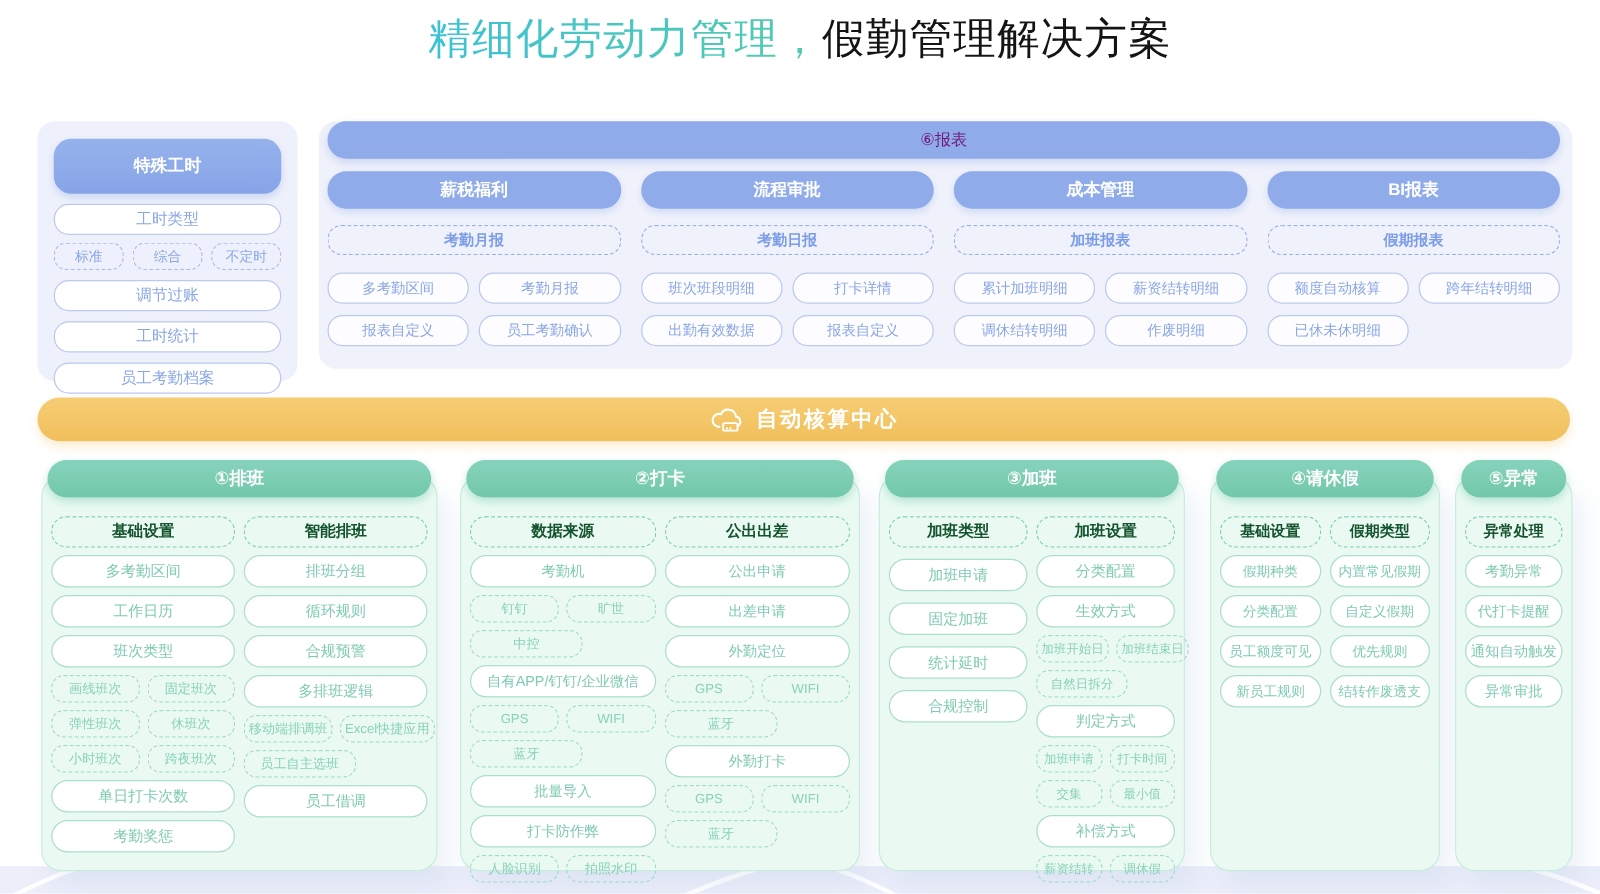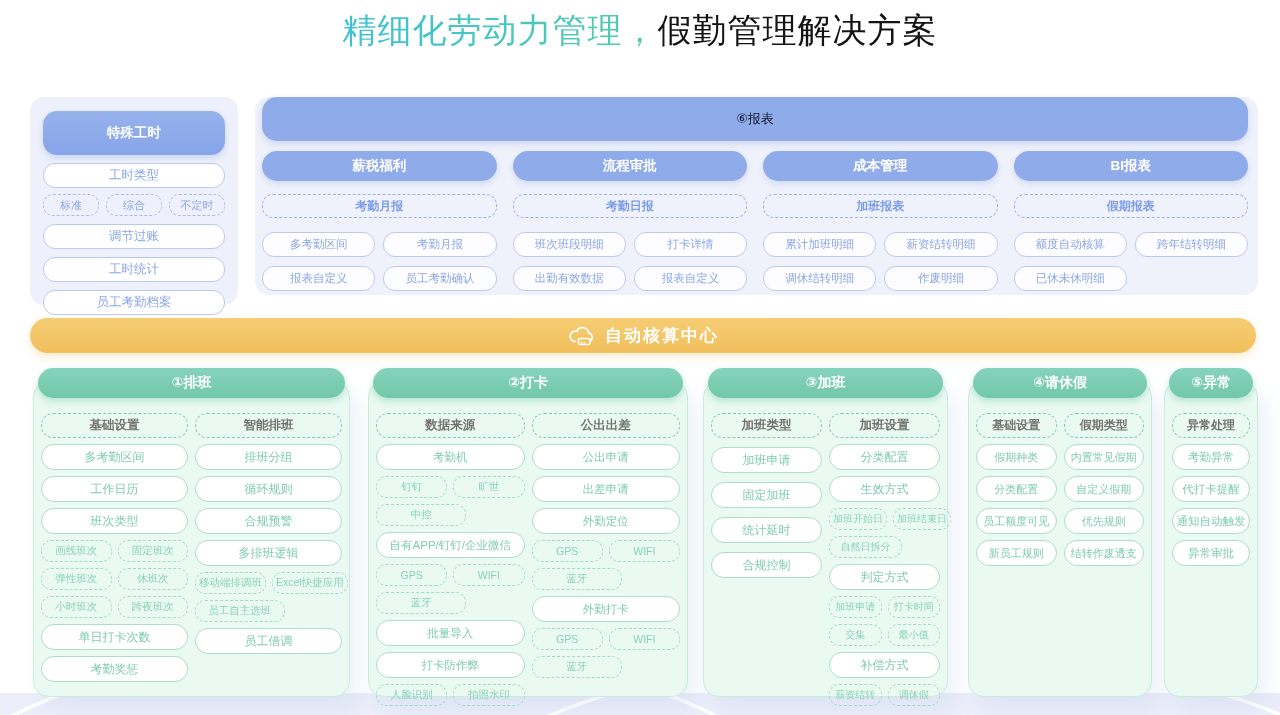--- a/index.html
+++ b/index.html
@@ -24,21 +24,21 @@
     font-size:13.5px;font-weight:bold;display:flex;align-items:center;justify-content:center;
     box-shadow:0 3px 6px rgba(134,164,232,.35);}
   .sb-pill{height:23px;margin-top:8px;border-radius:12px;background:#fff;border:1px solid #bcc9ee;color:#8aa6e6;
     font-size:12.5px;display:flex;align-items:center;justify-content:center;}
   .sb-dash-row{display:flex;gap:7px;margin-top:6px;}
   .sb-dash{flex:1;height:20px;border-radius:10px;border:1px dashed #a9bce9;color:#8aa6e6;font-size:11px;
     display:flex;align-items:center;justify-content:center;}
   
   .report{position:absolute;left:255px;top:97px;width:1003px;height:198px;background:#f0f2fb;border-radius:14px;
     box-sizing:border-box;padding:0 10px 0 7px;z-index:1;}
-  .report-header{height:44px;border-radius:15px;background:#8fabea;color:#0f172a;font-size:13px;
+  .report-header{height:30px;border-radius:15px;background:#8fabea;color:#701a75;font-size:13px;
     display:flex;align-items:center;justify-content:center;box-shadow:0 3px 7px rgba(134,164,232,.35);}
   #report-grid{display:flex;gap:16px;margin-top:10px;}
   .report-sec{flex:1;min-width:0;}
   .sec-header{height:30px;border-radius:15px;background:#8fabea;color:#fff;font-size:13.5px;font-weight:bold;
     display:flex;align-items:center;justify-content:center;box-shadow:0 3px 6px rgba(134,164,232,.3);}
   .sec-badge{margin-top:13px;height:22px;border-radius:11px;border:1px dashed #9db2e8;color:#7b9ce8;
     font-size:12px;font-weight:bold;display:flex;align-items:center;justify-content:center;}
   .sec-items{margin-top:14px;display:grid;grid-template-columns:1fr 1fr;gap:9px 8px;}
   .sec-item{height:23px;border-radius:12px;background:#fdfdff;border:1px solid #bcc9ee;color:#8aa6e6;
     font-size:11.5px;display:flex;align-items:center;justify-content:center;white-space:nowrap;padding:0 2px;}
@@ -51,21 +51,21 @@
   #m1{left:33px;width:317px;} #m2{left:368px;width:320px;} #m3{left:703px;width:245px;}
   #m4{left:968px;width:184px;} #m5{left:1164px;width:94px;}
   .module-body{position:absolute;top:13px;left:0;right:0;bottom:0;background:#eafaf3;border:1px solid #c9ecdc;
     border-radius:16px;box-shadow:10px 12px 20px rgba(150,180,215,.16);}
   .module-header{position:relative;z-index:2;margin:0 5px;height:30px;border-radius:15px;
     background:linear-gradient(180deg,#86d3bb,#72c7aa);color:#fff;font-size:14px;font-weight:bold;
     display:flex;align-items:center;justify-content:center;box-shadow:0 3px 7px rgba(114,199,170,.45);}
   .module-cols{position:absolute;z-index:1;top:45px;left:8px;right:8px;bottom:8px;display:flex;gap:7px;}
   .module-col{flex:1;min-width:0;display:flex;flex-direction:column;gap:6px;}
   #m3 .module-col:first-child{gap:9px;}
-  .p-section{height:23px;border:1px dashed #7ccdb2;border-radius:12px;color:#737373;font-weight:bold;font-size:12.5px;
+  .p-section{height:23px;border:1px dashed #7ccdb2;border-radius:12px;color:#14532d;font-weight:bold;font-size:12.5px;
     display:flex;align-items:center;justify-content:center;white-space:nowrap;flex:0 0 auto;}
   .p-solid{height:24px;background:#fff;border:1px solid #abdfca;border-radius:13px;color:#7fcbb1;font-size:12px;
     display:flex;align-items:center;justify-content:center;white-space:nowrap;padding:0 2px;flex:0 0 auto;}
   .dash-row{display:flex;gap:6px;flex:0 0 auto;}
   .p-dash{flex:1;height:20px;border:1px dashed #9edcc5;border-radius:10px;color:#88d1b8;font-size:10.5px;
     display:flex;align-items:center;justify-content:center;white-space:nowrap;padding:0 3px;}
   .dash-row.single .p-dash{flex:0 0 auto;min-width:46%;padding:0 10px;}
   #m2 .p-solid{font-size:11.5px;text-align:right;}
   #m3 .p-dash{font-size:10px;}
   #m4 .p-solid{font-size:11px;} #m4 .p-section{font-size:12px;}

